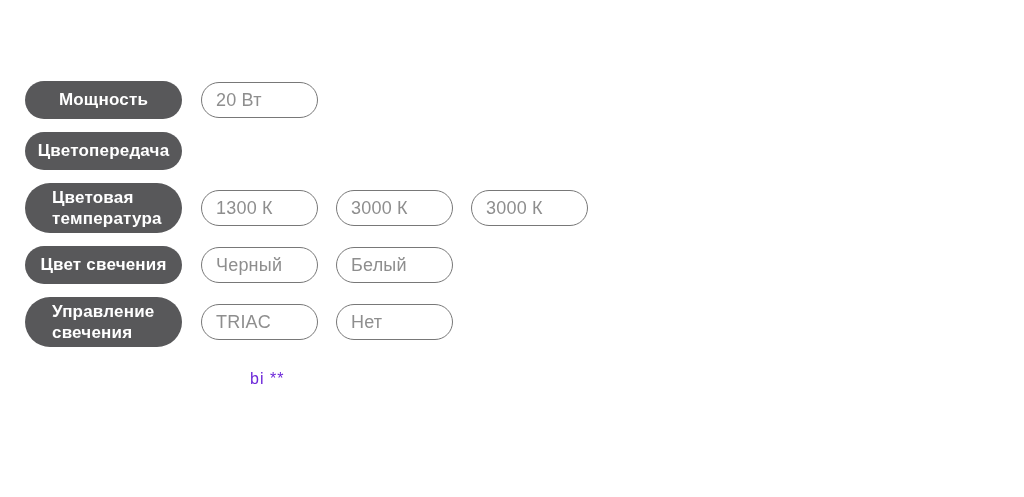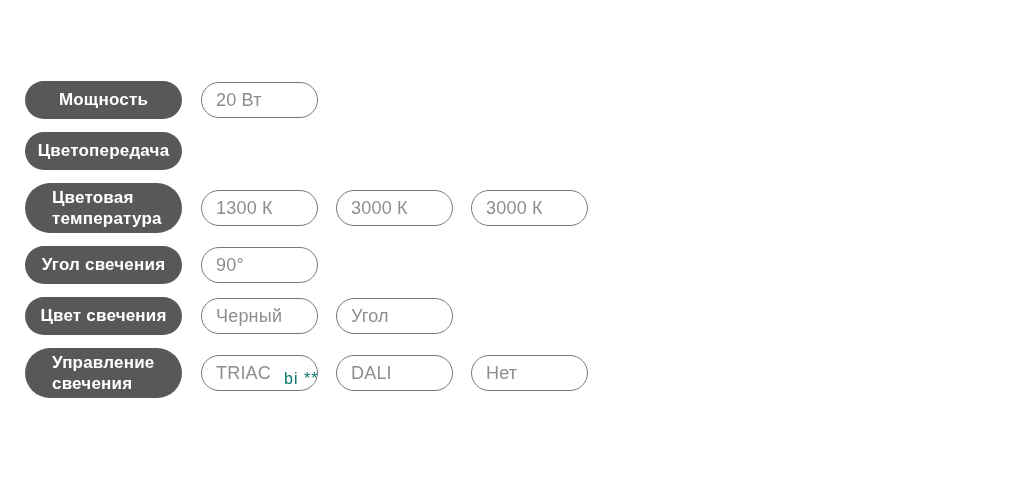--- a/index.html
+++ b/index.html
@@ -67,24 +67,24 @@
     display: flex;
     align-items: center;
     justify-content: flex-start;
     padding: 0 0 0 14px;
     margin: 0;
     cursor: pointer;
     letter-spacing: 0.2px;
   }
   .watermark {
     position: absolute;
-    left: 284px;
+    left: 250px;
     top: 370px;
     font-size: 16px;
-    color: #0f766e;
+    color: #6d28d9;
     letter-spacing: 1px;
     pointer-events: none;
     z-index: 2;
   }
 </style>
 </head>
 <body>
 
 <div class="spec-panel">
 
@@ -102,40 +102,33 @@
   <div class="spec-row">
     <div class="label-pill two-line">Цветовая
 температура</div>
     <div class="values">
       <button class="value-pill">1300 К</button>
       <button class="value-pill">3000 К</button>
       <button class="value-pill">3000 К</button>
     </div>
   </div>
 
-  <div class="spec-row">
-    <div class="label-pill">Угол свечения</div>
-    <div class="values">
-      <button class="value-pill">90°</button>
-    </div>
-  </div>
 
   <div class="spec-row">
     <div class="label-pill">Цвет свечения</div>
     <div class="values">
       <button class="value-pill">Черный</button>
-      <button class="value-pill">Угол</button>
+      <button class="value-pill">Белый</button>
     </div>
   </div>
 
   <div class="spec-row">
     <div class="label-pill two-line">Управление
 свечения</div>
     <div class="values">
       <button class="value-pill">TRIAC</button>
-      <button class="value-pill">DALI</button>
       <button class="value-pill">Нет</button>
     </div>
   </div>
 
 </div>
 
 <span class="watermark">bi **</span>
 
 </body></html>

